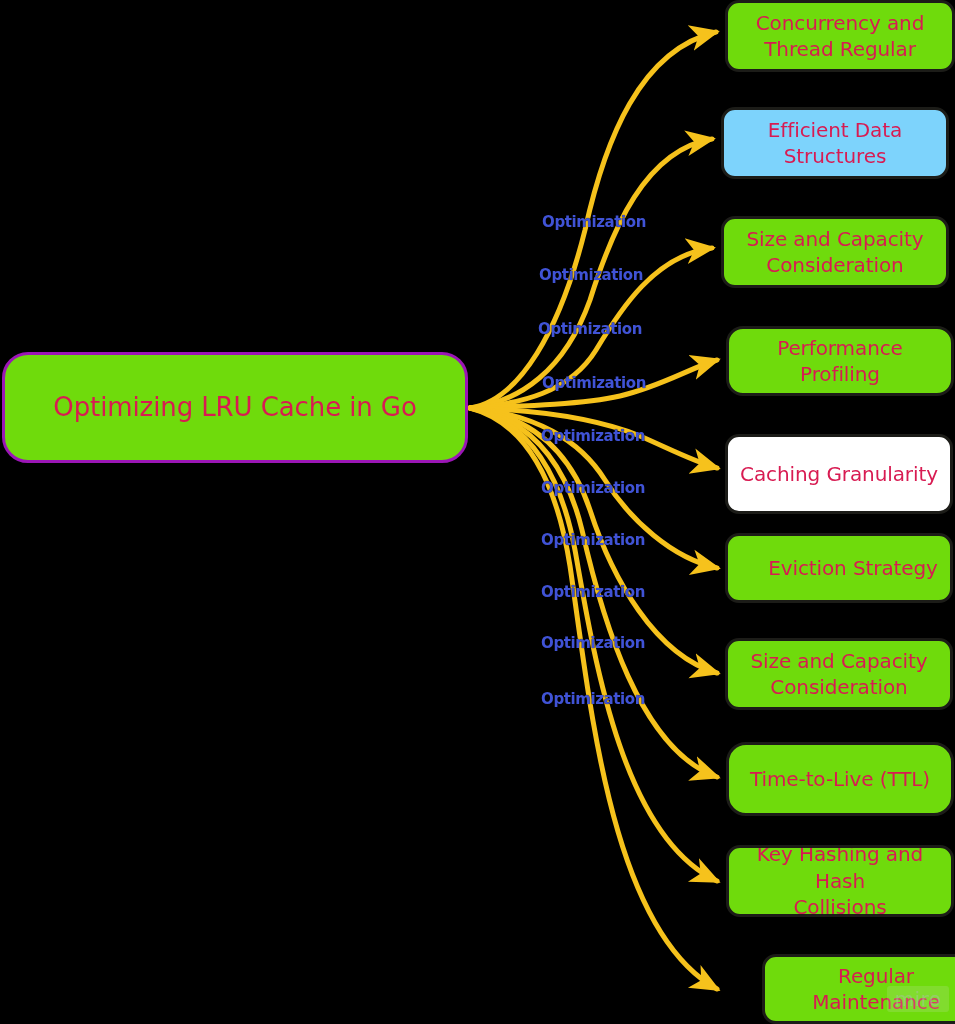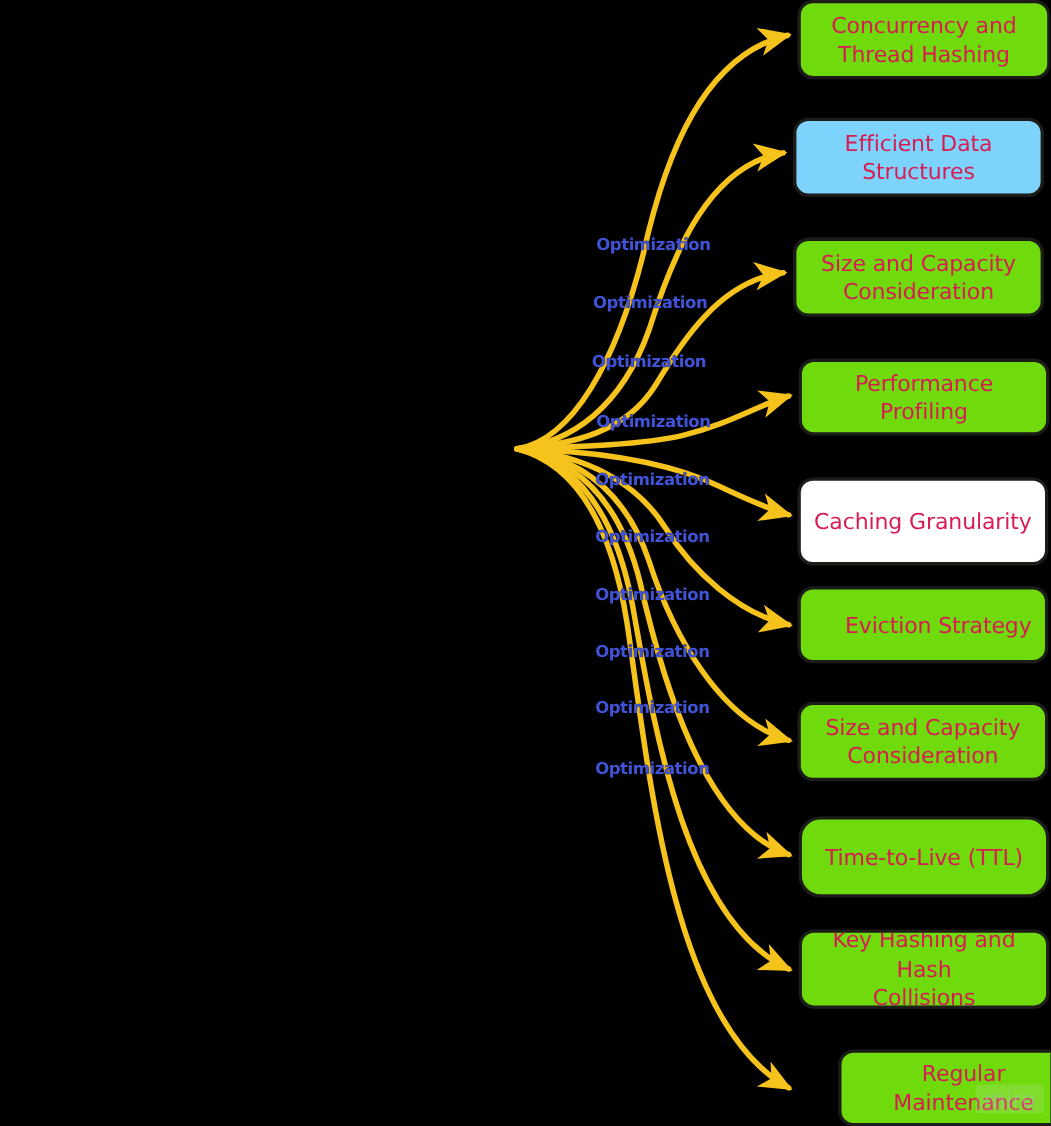--- a/index.html
+++ b/index.html
@@ -108,35 +108,38 @@
         <path d="M 470 408 C 530 406 585 404 620 396 C 662 386 690 368 717 360" marker-end="url(#arrowhead)"></path>
         <path d="M 470 408 C 540 410 600 420 640 436 C 672 450 695 462 717 468" marker-end="url(#arrowhead)"></path>
         <path d="M 470 408 C 535 414 580 440 605 480 C 630 520 672 558 717 568" marker-end="url(#arrowhead)"></path>
         <path d="M 470 408 C 530 416 570 450 590 510 C 612 578 655 655 717 673" marker-end="url(#arrowhead)"></path>
         <path d="M 470 408 C 528 418 565 460 582 530 C 602 618 640 750 717 777" marker-end="url(#arrowhead)"></path>
         <path d="M 470 408 C 526 420 560 470 575 550 C 596 670 625 838 717 881" marker-end="url(#arrowhead)"></path>
         <path d="M 470 408 C 524 422 556 478 570 566 C 590 700 610 930 717 989" marker-end="url(#arrowhead)"></path>
       </g>
   </svg>
 
+  <div class="node" id="central-node" style="left: 2px; top: 352px; width: 466px; height: 111px; border-color: rgb(155, 22, 182); background: rgb(111, 219, 12); color: rgb(216, 27, 82);">
+    <span class="node-label">Optimizing LRU Cache in Go</span>
+  </div>
 
   <div id="branch-nodes">
       <div class="node" style="left: 725px; top: 0px; width: 230px; height: 72px; background: rgb(111, 219, 12); border-color: rgb(28, 28, 24); color: rgb(216, 27, 82);">
         <span class="node-label">Concurrency and
-Thread Hashing</span>
+Thread Regular</span>
       </div>
       <div class="node" style="left: 721px; top: 107px; width: 228px; height: 72px; background: #7dd3fc; border-color: rgb(28, 28, 24); color: rgb(216, 27, 82);">
         <span class="node-label">Efficient Data
 Structures</span>
       </div>
       <div class="node" style="left: 721px; top: 216px; width: 228px; height: 72px; background: rgb(111, 219, 12); border-color: rgb(28, 28, 24); color: rgb(216, 27, 82);">
         <span class="node-label">Size and Capacity
 Consideration</span>
       </div>
-      <div class="node" style="left: 726px; top: 326px; width: 228px; height: 70px; background: rgb(111, 219, 12); border-color: rgb(28, 28, 24); color: rgb(216, 27, 82);">
+      <div class="node" style="left: 726px; top: 326px; width: 228px; height: 70px; background: rgb(111, 219, 12); border-color: rgb(28, 28, 24); color: rgb(216, 27, 82); border-radius: 17px;">
         <span class="node-label">Performance Profiling</span>
       </div>
       <div class="node" style="left: 725px; top: 434px; width: 228px; height: 80px; background: #ffffff; border-color: rgb(28, 28, 24); color: rgb(216, 27, 82);">
         <span class="node-label">Caching Granularity</span>
       </div>
       <div class="node" style="left: 725px; top: 533px; width: 228px; height: 70px; background: rgb(111, 219, 12); border-color: rgb(28, 28, 24); color: rgb(216, 27, 82); padding-left: 36px;">
         <span class="node-label">Eviction Strategy</span>
       </div>
       <div class="node" style="left: 725px; top: 638px; width: 228px; height: 72px; background: rgb(111, 219, 12); border-color: rgb(28, 28, 24); color: rgb(216, 27, 82);">
         <span class="node-label">Size and Capacity

